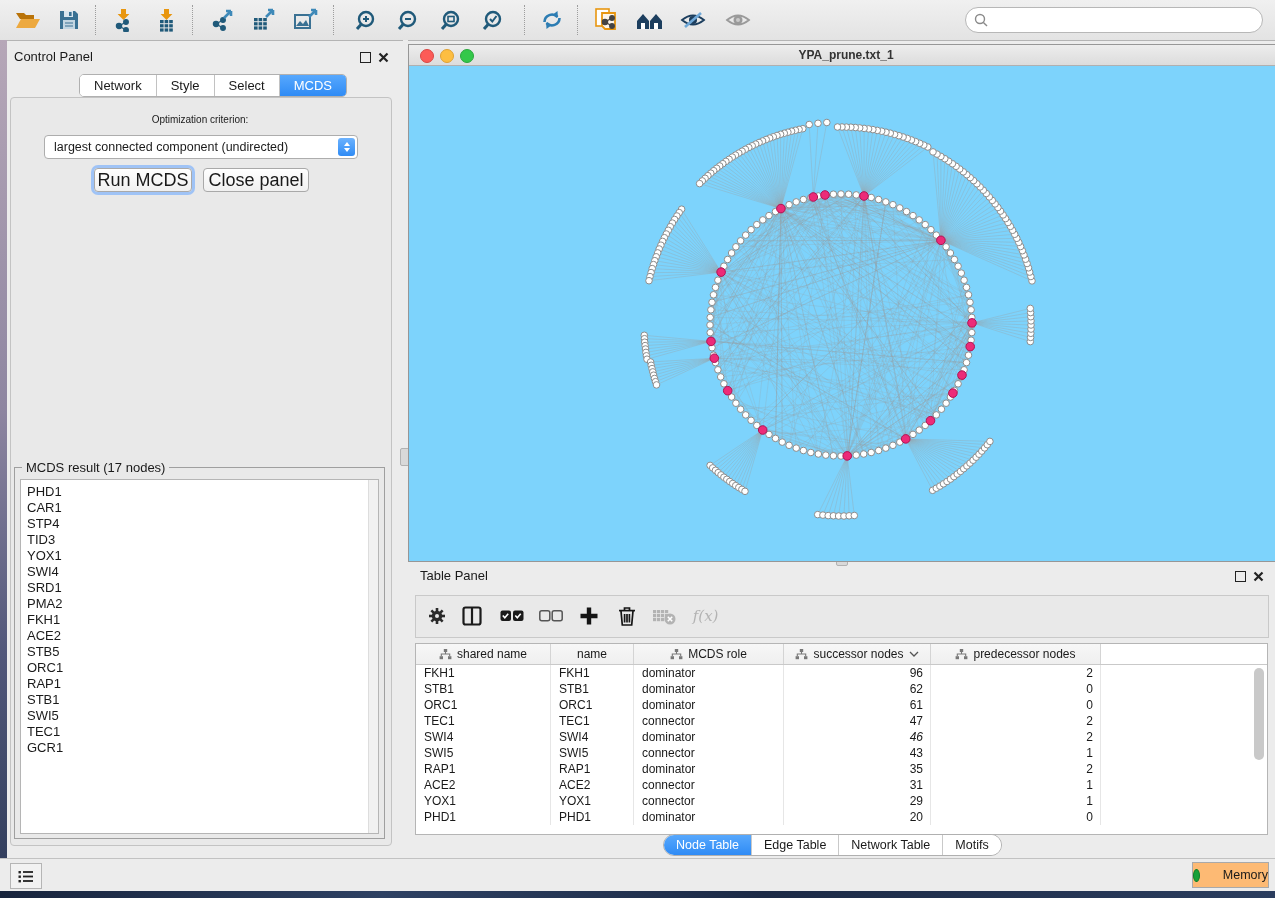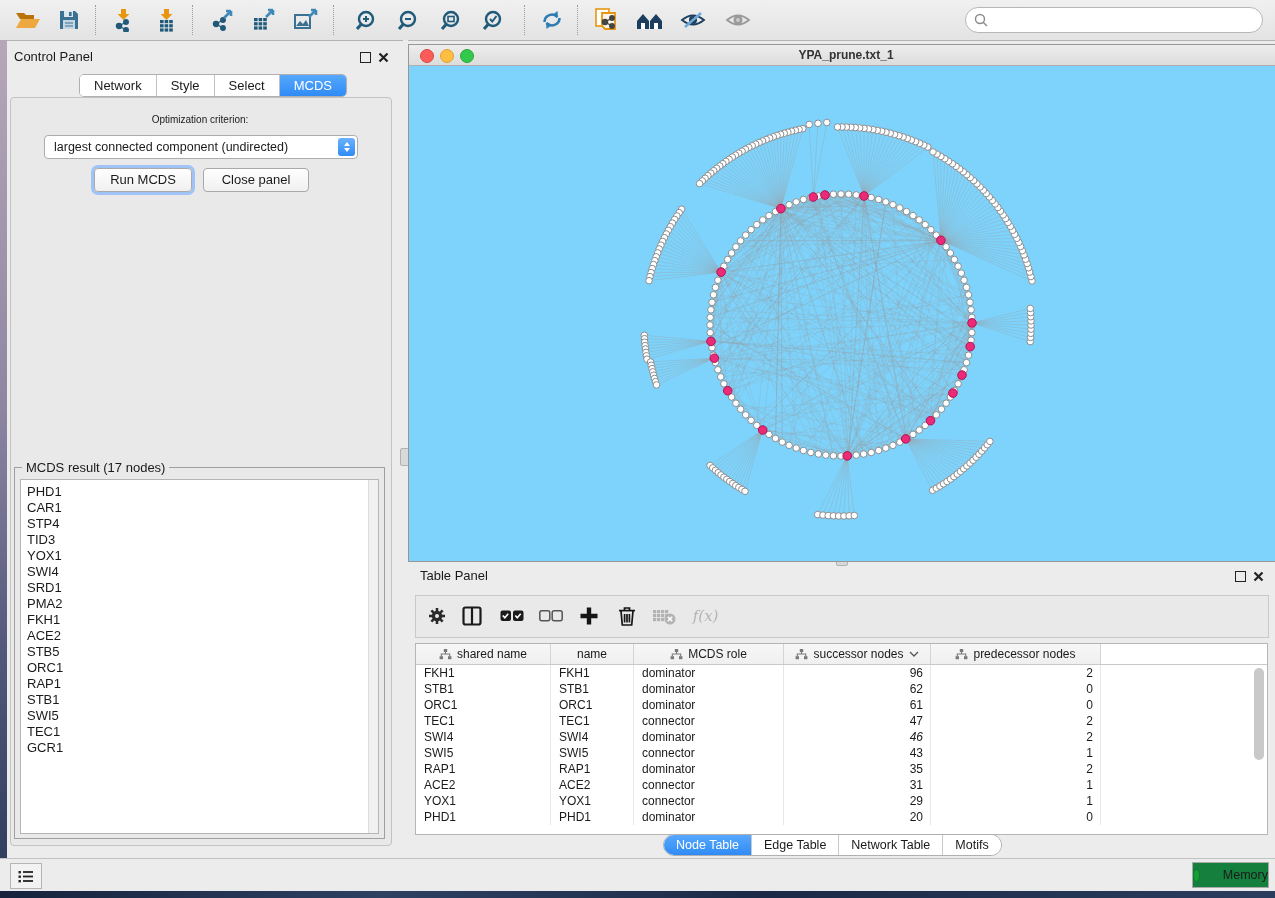--- a/index.html
+++ b/index.html
@@ -25,21 +25,21 @@
   .seg{padding:0 14px;font-size:13px;line-height:21px;border-right:1px solid #c2c2c2;background:#fff;cursor:default;}
   .seg:last-child{border-right:none;}
   .seg.sel{background:linear-gradient(#57a8fd,#2f8bf5);color:#fff;border-right:none;}
   #cp-body{left:10px;top:97px;width:380px;height:747px;background:#e9e9e9;border:1px solid #c3c3c3;border-radius:4px;}
   #opt-label{left:0;top:114px;width:400px;text-align:center;font-size:10px;}
   #opt-select{left:44px;top:135px;width:312px;height:22px;background:#fff;border:1px solid #adadad;border-radius:4px;display:flex;align-items:center;}
   #opt-select .val{flex:1;font-size:12.5px;padding-left:9px;white-space:nowrap;}
   #opt-stepper{width:17px;height:18px;margin-right:2px;border-radius:3px;background:linear-gradient(#6cb2fe,#2f8bf5);display:flex;flex-direction:column;align-items:center;justify-content:center;gap:2px;}
   .tri-up{width:0;height:0;border-left:3.5px solid transparent;border-right:3.5px solid transparent;border-bottom:4px solid #fff;}
   .tri-dn{width:0;height:0;border-left:3.5px solid transparent;border-right:3.5px solid transparent;border-top:4px solid #fff;}
-  .btn{position:absolute;height:22px;background:linear-gradient(#ffffff,#f0f0f0);border:1px solid #a9a9a9;border-radius:4px;font-size:13px;text-align:center;line-height:22px;cursor:default;}
+  .btn{position:absolute;height:22px;background:linear-gradient(#ffffff,#f0f0f0);border:1px solid #a9a9a9;border-radius:4px;font-size:18px;text-align:center;line-height:22px;cursor:default;}
   #run-btn{left:94px;top:168px;width:96px;box-shadow:0 0 0 3px rgba(110,170,255,.6);}
   #closep-btn{left:203px;top:168px;width:104px;}
   
   #result-box{left:14px;top:467px;width:369px;height:370px;border:1px solid #9f9f9f;}
   #result-legend{left:22px;top:460px;padding:0 4px;background:#e9e9e9;font-size:13px;}
   #result-list{left:20px;top:479px;width:357px;height:353px;background:#fff;border:1px solid #b5b5b5;overflow:hidden;}
   #result-items{padding:4px 0 0 6px;font-size:13px;line-height:16px;}
   #result-scroll{position:absolute;right:0;top:0;width:9px;height:100%;background:#f1f1f1;border-left:1px solid #ddd;}
   
   #vsplit{left:403px;top:40px;width:5px;height:818px;background:#ececec;}
@@ -66,21 +66,21 @@
   #tbl-scroll{position:absolute;right:2px;top:24px;width:11px;height:160px;}
   #tbl-thumb{position:absolute;left:0;top:0;width:10px;height:92px;background:#c9c9c9;border-radius:5px;}
   
   #bottom-tabs{left:663px;top:834px;height:20px;display:flex;border:1px solid #b0b0b0;border-radius:11px;overflow:hidden;background:#fff;}
   .btab{padding:0 12px;font-size:12.5px;line-height:20px;border-right:1px solid #c9c9c9;background:#fff;cursor:default;}
   .btab:last-child{border-right:none;}
   .btab.sel{background:linear-gradient(#57a8fd,#2f8bf5);color:#fff;}
   
   #statusbar{left:0;top:858px;width:1275px;height:33px;background:#ececec;border-top:1px solid #c2c2c2;}
   #list-btn{left:10px;top:863px;width:30px;height:24px;background:#f2f2f2;border:1px solid #b5b5b5;display:flex;align-items:center;justify-content:center;}
-  #mem-btn{left:1192px;top:862px;width:75px;height:24px;background:#15803d;border:1px solid #a9a9a9;display:flex;align-items:center;justify-content:center;gap:23px;font-size:12.5px;}
+  #mem-btn{left:1192px;top:862px;width:75px;height:24px;background:#fdba74;border:1px solid #a9a9a9;display:flex;align-items:center;justify-content:center;gap:23px;font-size:12.5px;}
   #mem-dot{width:11px;height:11px;border-radius:50%;background:#18a038;border:1px solid #0e7d2a;}
 </style>
 </head>
 <body>
 
 <div id="toolbar" class="abs">
     <div class="tb-icon" style="left: 13px;">
       <svg width="27" height="22" viewBox="0 0 27 22">
         <path d="M2 4 h8 l2 2 h8 v4 H6 Z" fill="#b97309"></path>
         <path d="M7 10 h19 l-5 9 H2 Z" fill="#eda93f"></path>

